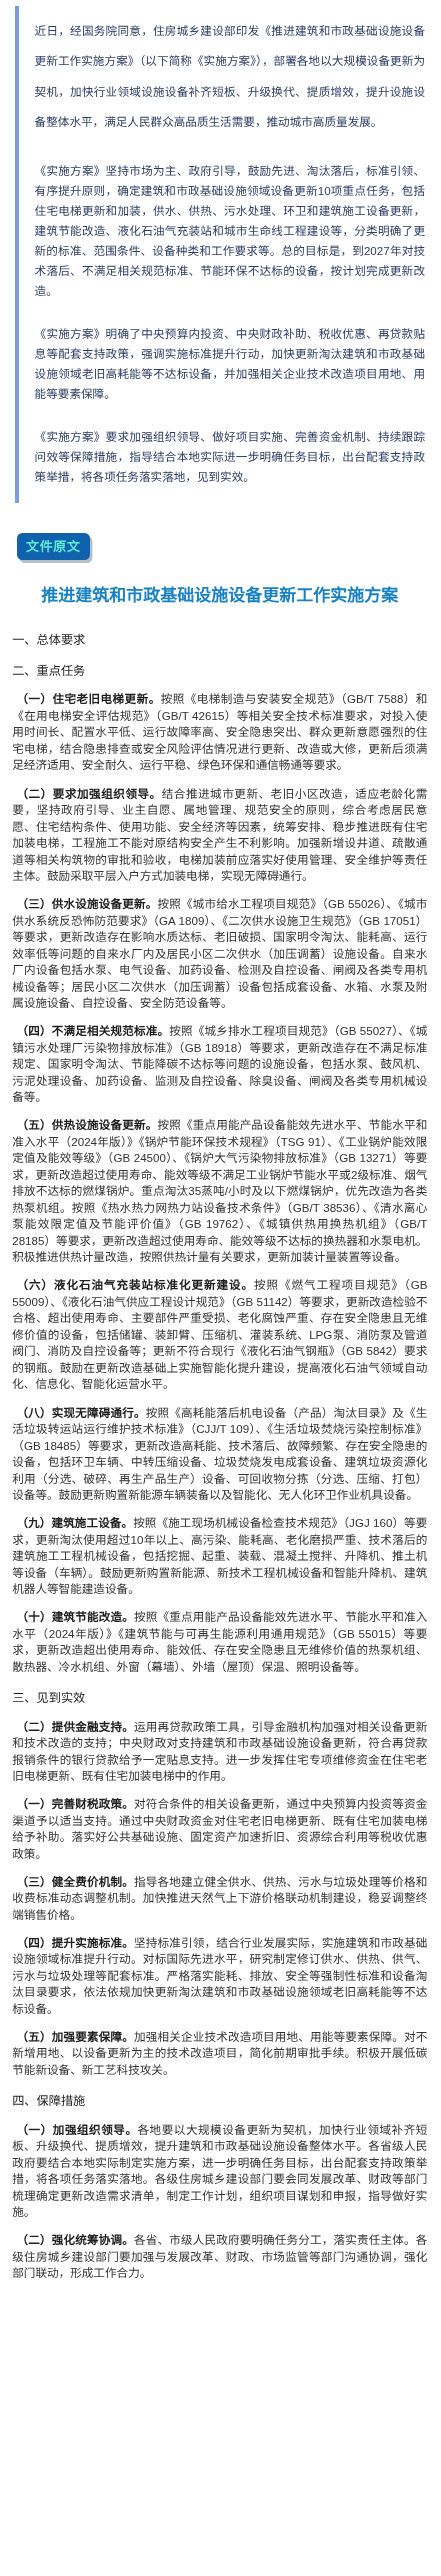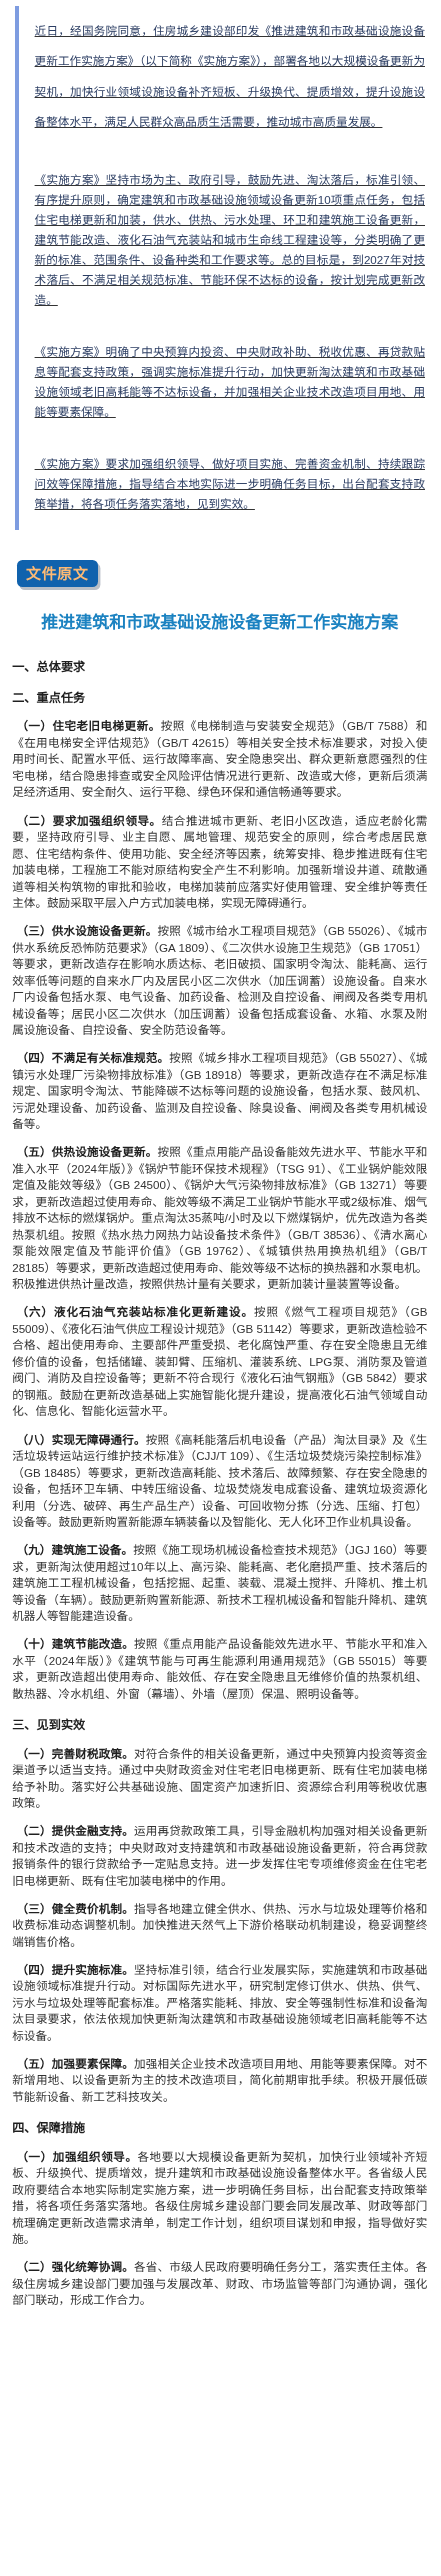--- a/index.html
+++ b/index.html
@@ -20,38 +20,37 @@
     margin:0 auto;
     font-family:"Liberation Sans","DejaVu Sans",sans-serif;
     color:var(--body-color);
     overflow-x:hidden;
   }
   
   .intro{
     margin:6.1px 17px 0 14.6px;
     border-left:4.3px solid var(--accent-bar);
     padding:9.8px 0 16px 16px;
-    text-decoration:underline;
   }
   .intro p{
     font-size:11.6px;
     line-height:20px;
     color:var(--intro-color);
     text-align:justify;
-    margin-top:32px;
+    margin-top:23px;
   }
   .intro p:first-child{margin-top:0;}
   .intro p.airy{line-height:30.5px;}
   
   .badge-wrap{margin:30.5px 0 0 17px;}
   .badge{
     display:inline-block;
     background:var(--badge-bg);
-    color:#fdba74;
-    font-size:15px;
+    color:#5eead4;
+    font-size:13px;
     font-weight:bold;
     line-height:27px;
     padding:0 9.1px;
     border-radius:5.5px;
     box-shadow:2.4px 3px 0 var(--badge-shadow);
     letter-spacing:0.6px;
   }
   
   .doc{
     margin:27px 14.6px 0 12.2px;
@@ -67,21 +66,21 @@
   .doc p{
     font-size:11.6px;
     line-height:16.5px;
     text-align:justify;
     margin:0 0 11.6px 0;
   }
   .doc p.item{text-indent:4.3px;}
   .doc .lead{font-weight:bold;color:var(--heading-color);}
   .doc h3{
     font-size:12.2px;
-    font-weight:bold;
+    font-weight:normal;
     color:var(--heading-color);
     line-height:16.5px;
     margin:14.6px 0 12.2px 0;
   }
 </style>
 </head>
 <body>
 
 <section class="intro">
 
@@ -98,29 +97,29 @@
 </div>
 
 <article class="doc">
   <h2 class="doc-title">推进建筑和市政基础设施设备更新工作实施方案</h2>
   <div id="doc-sections">
       <h3>一、总体要求</h3>
       <h3>二、重点任务</h3>
       <p class="item"><b class="lead">（一）住宅老旧电梯更新。</b>按照《电梯制造与安装安全规范》（GB/T 7588）和《在用电梯安全评估规范》（GB/T 42615）等相关安全技术标准要求，对投入使用时间长、配置水平低、运行故障率高、安全隐患突出、群众更新意愿强烈的住宅电梯，结合隐患排查或安全风险评估情况进行更新、改造或大修，更新后须满足经济适用、安全耐久、运行平稳、绿色环保和通信畅通等要求。</p>
       <p class="item"><b class="lead">（二）要求加强组织领导。</b>结合推进城市更新、老旧小区改造，适应老龄化需要，坚持政府引导、业主自愿、属地管理、规范安全的原则，综合考虑居民意愿、住宅结构条件、使用功能、安全经济等因素，统筹安排、稳步推进既有住宅加装电梯，工程施工不能对原结构安全产生不利影响。加强新增设井道、疏散通道等相关构筑物的审批和验收，电梯加装前应落实好使用管理、安全维护等责任主体。鼓励采取平层入户方式加装电梯，实现无障碍通行。</p>
       <p class="item"><b class="lead">（三）供水设施设备更新。</b>按照《城市给水工程项目规范》（GB 55026）、《城市供水系统反恐怖防范要求》（GA 1809）、《二次供水设施卫生规范》（GB 17051）等要求，更新改造存在影响水质达标、老旧破损、国家明令淘汰、能耗高、运行效率低等问题的自来水厂内及居民小区二次供水（加压调蓄）设施设备。自来水厂内设备包括水泵、电气设备、加药设备、检测及自控设备、闸阀及各类专用机械设备等；居民小区二次供水（加压调蓄）设备包括成套设备、水箱、水泵及附属设施设备、自控设备、安全防范设备等。</p>
-      <p class="item"><b class="lead">（四）不满足有关标准规范。</b>按照《城乡排水工程项目规范》（GB 55027）、《城镇污水处理厂污染物排放标准》（GB 18918）等要求，更新改造存在不满足标准规定、国家明令淘汰、节能降碳不达标等问题的设施设备，包括水泵、鼓风机、污泥处理设备、加药设备、监测及自控设备、除臭设备、闸阀及各类专用机械设备等。</p>
+      <p class="item"><b class="lead">（四）不满足相关规范标准。</b>按照《城乡排水工程项目规范》（GB 55027）、《城镇污水处理厂污染物排放标准》（GB 18918）等要求，更新改造存在不满足标准规定、国家明令淘汰、节能降碳不达标等问题的设施设备，包括水泵、鼓风机、污泥处理设备、加药设备、监测及自控设备、除臭设备、闸阀及各类专用机械设备等。</p>
       <p class="item"><b class="lead">（五）供热设施设备更新。</b>按照《重点用能产品设备能效先进水平、节能水平和准入水平（2024年版）》《锅炉节能环保技术规程》（TSG 91）、《工业锅炉能效限定值及能效等级》（GB 24500）、《锅炉大气污染物排放标准》（GB 13271）等要求，更新改造超过使用寿命、能效等级不满足工业锅炉节能水平或2级标准、烟气排放不达标的燃煤锅炉。重点淘汰35蒸吨/小时及以下燃煤锅炉，优先改造为各类热泵机组。按照《热水热力网热力站设备技术条件》（GB/T 38536）、《清水离心泵能效限定值及节能评价值》（GB 19762）、《城镇供热用换热机组》（GB/T 28185）等要求，更新改造超过使用寿命、能效等级不达标的换热器和水泵电机。积极推进供热计量改造，按照供热计量有关要求，更新加装计量装置等设备。</p>
       <p class="item"><b class="lead">（六）液化石油气充装站标准化更新建设。</b>按照《燃气工程项目规范》（GB 55009）、《液化石油气供应工程设计规范》（GB 51142）等要求，更新改造检验不合格、超出使用寿命、主要部件严重受损、老化腐蚀严重、存在安全隐患且无维修价值的设备，包括储罐、装卸臂、压缩机、灌装系统、LPG泵、消防泵及管道阀门、消防及自控设备等；更新不符合现行《液化石油气钢瓶》（GB 5842）要求的钢瓶。鼓励在更新改造基础上实施智能化提升建设，提高液化石油气领域自动化、信息化、智能化运营水平。</p>
       <p class="item"><b class="lead">（八）实现无障碍通行。</b>按照《高耗能落后机电设备（产品）淘汰目录》及《生活垃圾转运站运行维护技术标准》（CJJ/T 109）、《生活垃圾焚烧污染控制标准》（GB 18485）等要求，更新改造高耗能、技术落后、故障频繁、存在安全隐患的设备，包括环卫车辆、中转压缩设备、垃圾焚烧发电成套设备、建筑垃圾资源化利用（分选、破碎、再生产品生产）设备、可回收物分拣（分选、压缩、打包）设备等。鼓励更新购置新能源车辆装备以及智能化、无人化环卫作业机具设备。</p>
       <p class="item"><b class="lead">（九）建筑施工设备。</b>按照《施工现场机械设备检查技术规范》（JGJ 160）等要求，更新淘汰使用超过10年以上、高污染、能耗高、老化磨损严重、技术落后的建筑施工工程机械设备，包括挖掘、起重、装载、混凝土搅拌、升降机、推土机等设备（车辆）。鼓励更新购置新能源、新技术工程机械设备和智能升降机、建筑机器人等智能建造设备。</p>
       <p class="item"><b class="lead">（十）建筑节能改造。</b>按照《重点用能产品设备能效先进水平、节能水平和准入水平（2024年版）》《建筑节能与可再生能源利用通用规范》（GB 55015）等要求，更新改造超出使用寿命、能效低、存在安全隐患且无维修价值的热泵机组、散热器、冷水机组、外窗（幕墙）、外墙（屋顶）保温、照明设备等。</p>
       <h3>三、见到实效</h3>
+      <p class="item"><b class="lead">（二）提供金融支持。</b>运用再贷款政策工具，引导金融机构加强对相关设备更新和技术改造的支持；中央财政对支持建筑和市政基础设施设备更新，符合再贷款报销条件的银行贷款给予一定贴息支持。进一步发挥住宅专项维修资金在住宅老旧电梯更新、既有住宅加装电梯中的作用。</p>
       <p class="item"><b class="lead">（一）完善财税政策。</b>对符合条件的相关设备更新，通过中央预算内投资等资金渠道予以适当支持。通过中央财政资金对住宅老旧电梯更新、既有住宅加装电梯给予补助。落实好公共基础设施、固定资产加速折旧、资源综合利用等税收优惠政策。</p>
-      <p class="item"><b class="lead">（二）提供金融支持。</b>运用再贷款政策工具，引导金融机构加强对相关设备更新和技术改造的支持；中央财政对支持建筑和市政基础设施设备更新，符合再贷款报销条件的银行贷款给予一定贴息支持。进一步发挥住宅专项维修资金在住宅老旧电梯更新、既有住宅加装电梯中的作用。</p>
       <p class="item"><b class="lead">（三）健全费价机制。</b>指导各地建立健全供水、供热、污水与垃圾处理等价格和收费标准动态调整机制。加快推进天然气上下游价格联动机制建设，稳妥调整终端销售价格。</p>
       <p class="item"><b class="lead">（四）提升实施标准。</b>坚持标准引领，结合行业发展实际，实施建筑和市政基础设施领域标准提升行动。对标国际先进水平，研究制定修订供水、供热、供气、污水与垃圾处理等配套标准。严格落实能耗、排放、安全等强制性标准和设备淘汰目录要求，依法依规加快更新淘汰建筑和市政基础设施领域老旧高耗能等不达标设备。</p>
       <p class="item"><b class="lead">（五）加强要素保障。</b>加强相关企业技术改造项目用地、用能等要素保障。对不新增用地、以设备更新为主的技术改造项目，简化前期审批手续。积极开展低碳节能新设备、新工艺科技攻关。</p>
       <h3>四、保障措施</h3>
       <p class="item"><b class="lead">（一）加强组织领导。</b>各地要以大规模设备更新为契机，加快行业领域补齐短板、升级换代、提质增效，提升建筑和市政基础设施设备整体水平。各省级人民政府要结合本地实际制定实施方案，进一步明确任务目标，出台配套支持政策举措，将各项任务落实落地。各级住房城乡建设部门要会同发展改革、财政等部门梳理确定更新改造需求清单，制定工作计划，组织项目谋划和申报，指导做好实施。</p>
       <p class="item"><b class="lead">（二）强化统筹协调。</b>各省、市级人民政府要明确任务分工，落实责任主体。各级住房城乡建设部门要加强与发展改革、财政、市场监管等部门沟通协调，强化部门联动，形成工作合力。</p>
     </div>
 </article>
 
 

